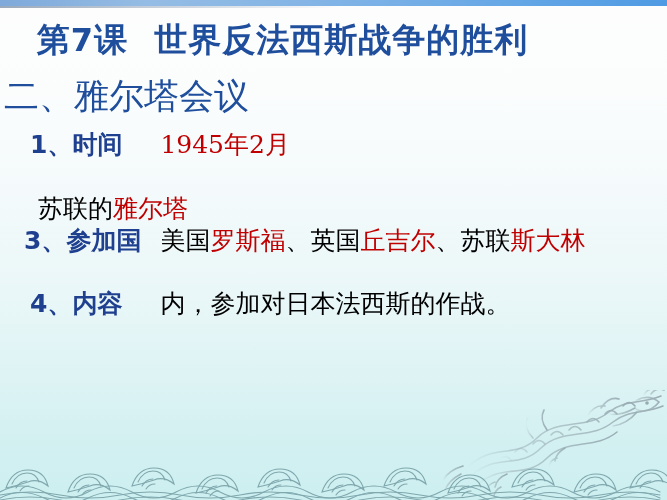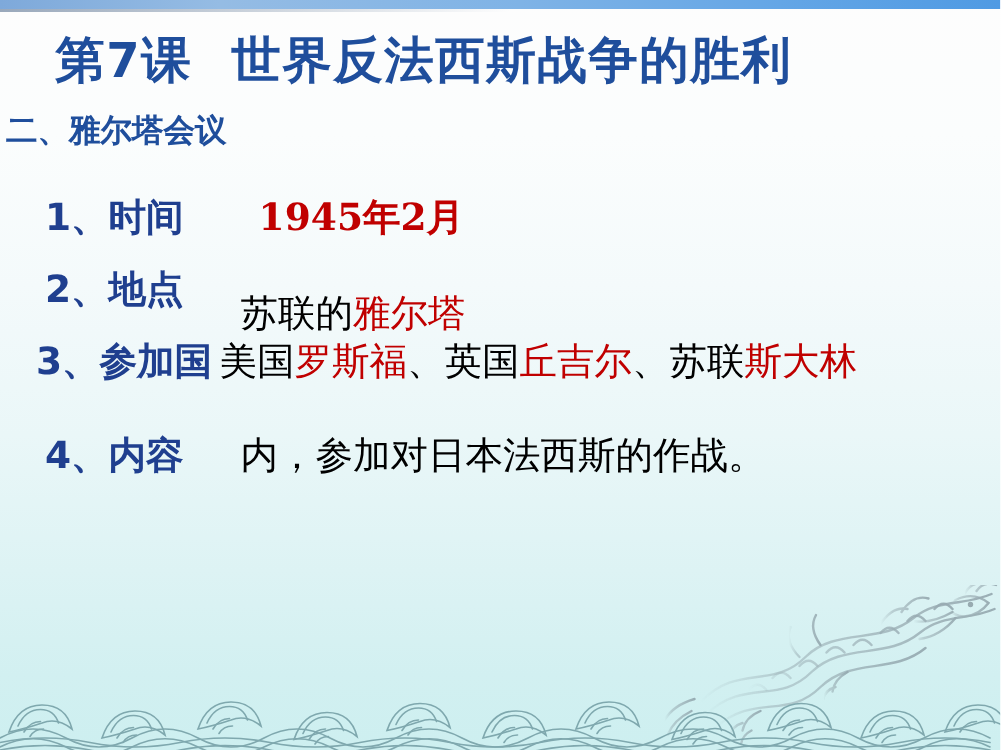--- a/index.html
+++ b/index.html
@@ -66,22 +66,22 @@
   }
   .title .gap { display: inline-block; width: 26px; }
 
   
   .section-heading {
     position: absolute;
     top: 73px;
     left: 4px;
     color: #1f4e9c;
     font-family: "DejaVu Serif", serif;
-    font-size: 21px;
-    font-weight: bold;
+    font-size: 35px;
+    font-weight: normal;
     white-space: nowrap;
   }
 
   
   .rows {
     position: absolute;
     top: 128px;
     left: 0;
     width: 667px;
   }
@@ -105,31 +105,31 @@
   .row-value {
     font-family: "DejaVu Serif", serif;
     font-size: 25px;
     color: #000000;
     white-space: nowrap;
     flex: 0 0 auto;
   }
   .red { color: #c00000; }
 
   
-  .row-1 { height: 48px; gap: 12px; }
+  .row-1 { height: 48px; }
   .row-1 .row-label { margin-left: 30px; }
-  .row-1 .row-value { margin-left: 38px; color: #c00000; font-weight: bold; }
+  .row-1 .row-value { margin-left: 38px; color: #c00000; }
 
   .row-2 { height: 48px; }
   .row-2 .row-label { margin-left: 30px; }
   .row-2 .row-value { margin-left: 38px; margin-top: 16px; }
 
   .row-3 { height: 48px; }
   .row-3 .row-label { margin-left: 24px; }
-  .row-3 .row-value { margin-left: 5px; }
+  .row-3 .row-value { margin-left: 19px; }
 
   .row-4 { height: 48px; align-items: flex-end; }
   .row-4 .row-label { margin-left: 30px; }
   .row-4 .para {
     margin-left: 38px;
     font-family: "DejaVu Serif", serif;
     font-size: 25px;
     color: #000000;
     line-height: 33px;
     white-space: nowrap;
@@ -178,23 +178,20 @@
   <div class="rows">
 
     <div class="row row-1">
       <div class="row-label">
         <span class="idx">1</span><span>、</span><span>时间</span>
       </div>
       <div class="row-value">1945年2月</div>
     </div>
 
     <div class="row row-2">
-      <div class="row-label">
-        <span class="idx">2</span><span>、</span><span>地点</span>
-      </div>
       <div class="row-value"><span>苏联的</span><span class="red">雅尔塔</span>
       </div>
     </div>
 
     <div class="row row-3">
       <div class="row-label">
         <span class="idx">3</span><span>、</span><span>参加国</span>
       </div>
       <div class="row-value"><span>美国</span><span class="red">罗斯福</span><span>、英国</span><span class="red">丘吉尔</span><span>、苏联</span><span class="red">斯大林</span>
       </div>

